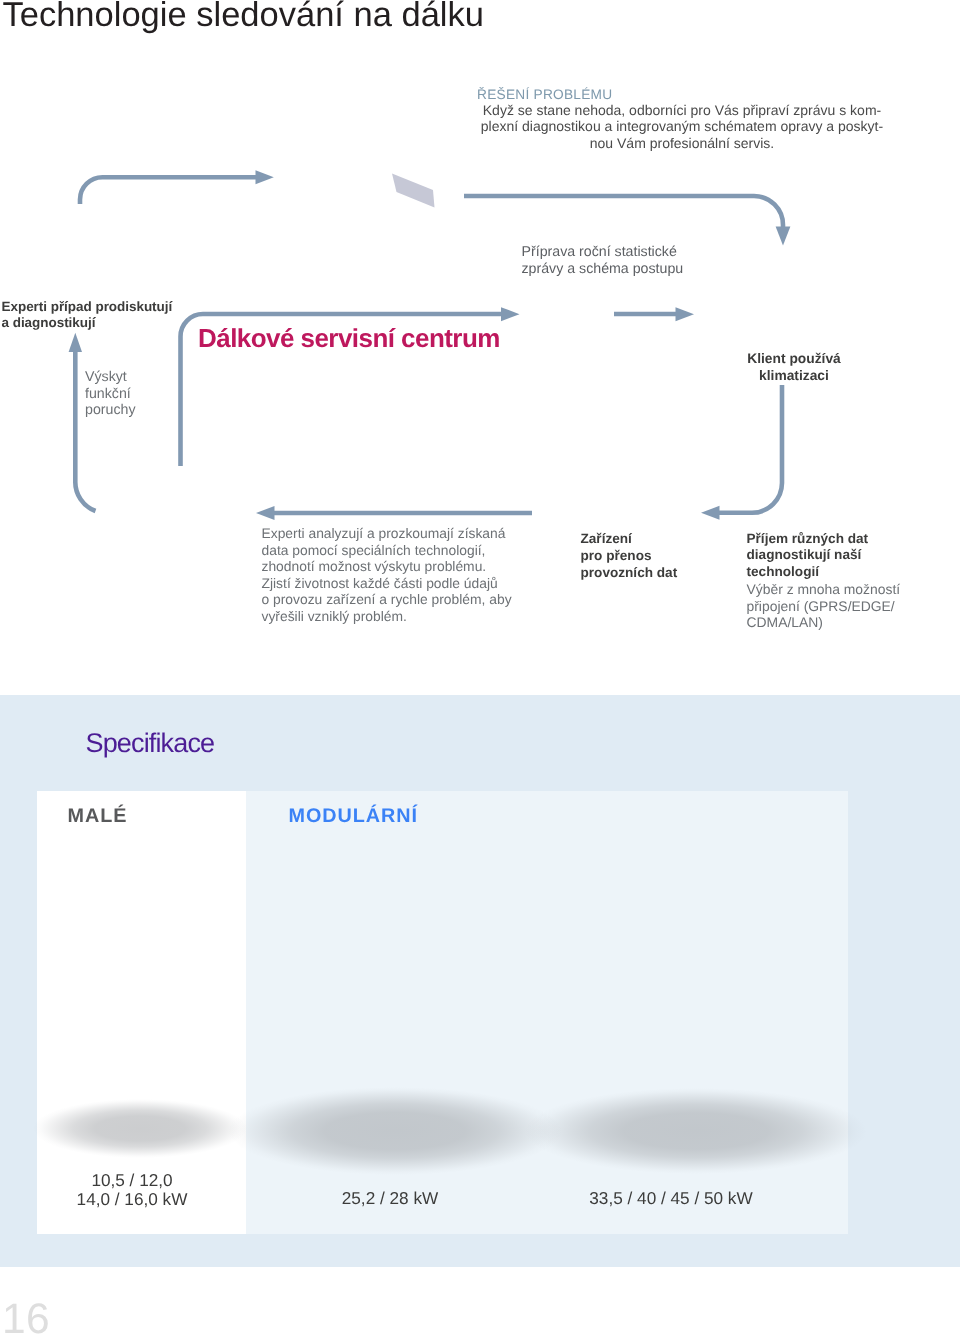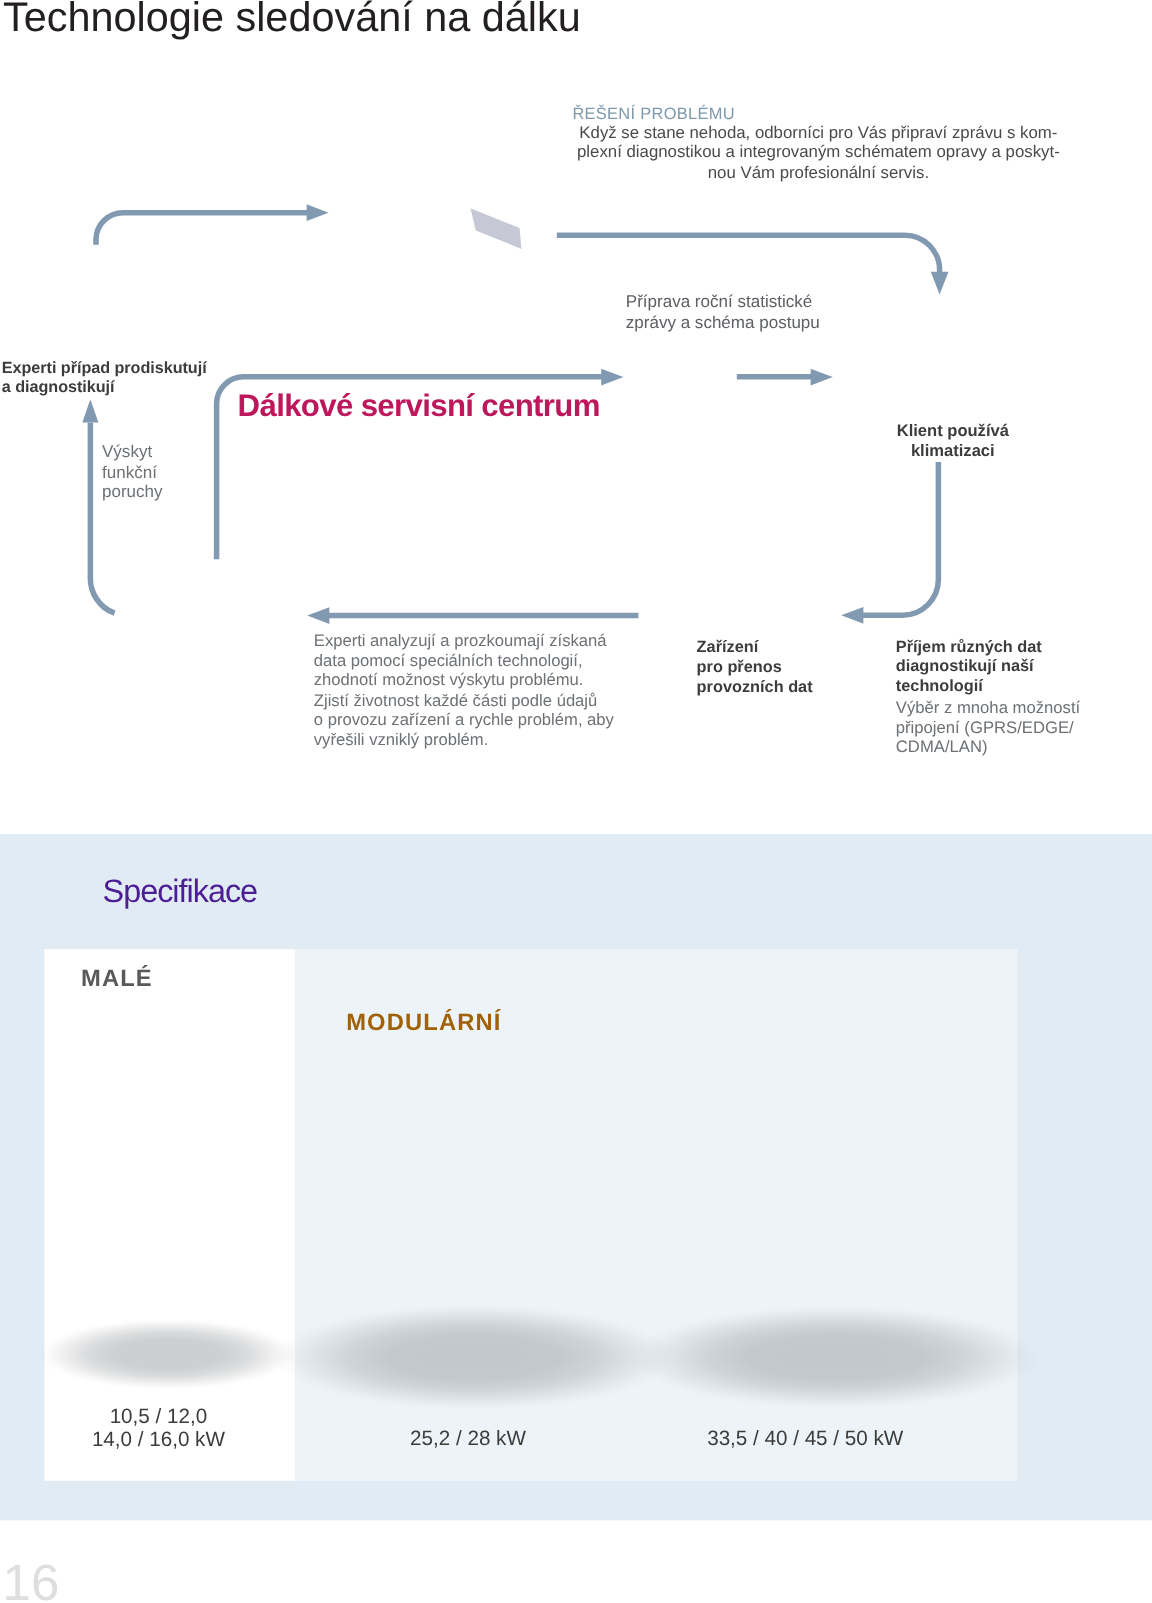--- a/index.html
+++ b/index.html
@@ -126,21 +126,21 @@
   </div>
   <div class="abs" id="band" style="color: rgb(224, 235, 244);"></div>
   <div class="abs nw" id="spec-heading">Specifikace</div>
   <div class="abs" id="table">
     <div class="abs cell-bg1"></div>
     <div class="abs cell-bg2"></div>
     <div class="shadow" id="sh1" style="left:-4px;top:308px;width:214px;height:59px;"></div>
     <div class="shadow" id="sh2" style="left:191px;top:296px;width:334px;height:88px;"></div>
     <div class="shadow" id="sh3" style="left:488px;top:297px;width:342px;height:86px;"></div>
     <div class="col-head nw" style="left:30.5px;color:#58595b;">MALÉ</div>
-    <div class="col-head nw" style="left:251.5px;color:#a16207;margin-top:36px;">MODULÁRNÍ</div>
+    <div class="col-head nw" style="left:251.5px;color:#3b82f6;">MODULÁRNÍ</div>
     <div class="val" style="left:-14px;top:380px;width:218px;">
       <div class="nw">10,5 / 12,0</div>
       <div class="nw">14,0 / 16,0 kW</div>
     </div>
     <div class="val nw" style="left:253px;top:397.5px;width:200px;">25,2 / 28 kW</div>
     <div class="val nw" style="left:534px;top:397.5px;width:200px;">33,5 / 40 / 45 / 50 kW</div>
   </div>
   <div class="abs nw" id="footer-num">16</div>
   <div class="abs nw" id="footer-cap">KOMERČNÍ KLIMATIZACE SDV4 2014</div>
 </div>

